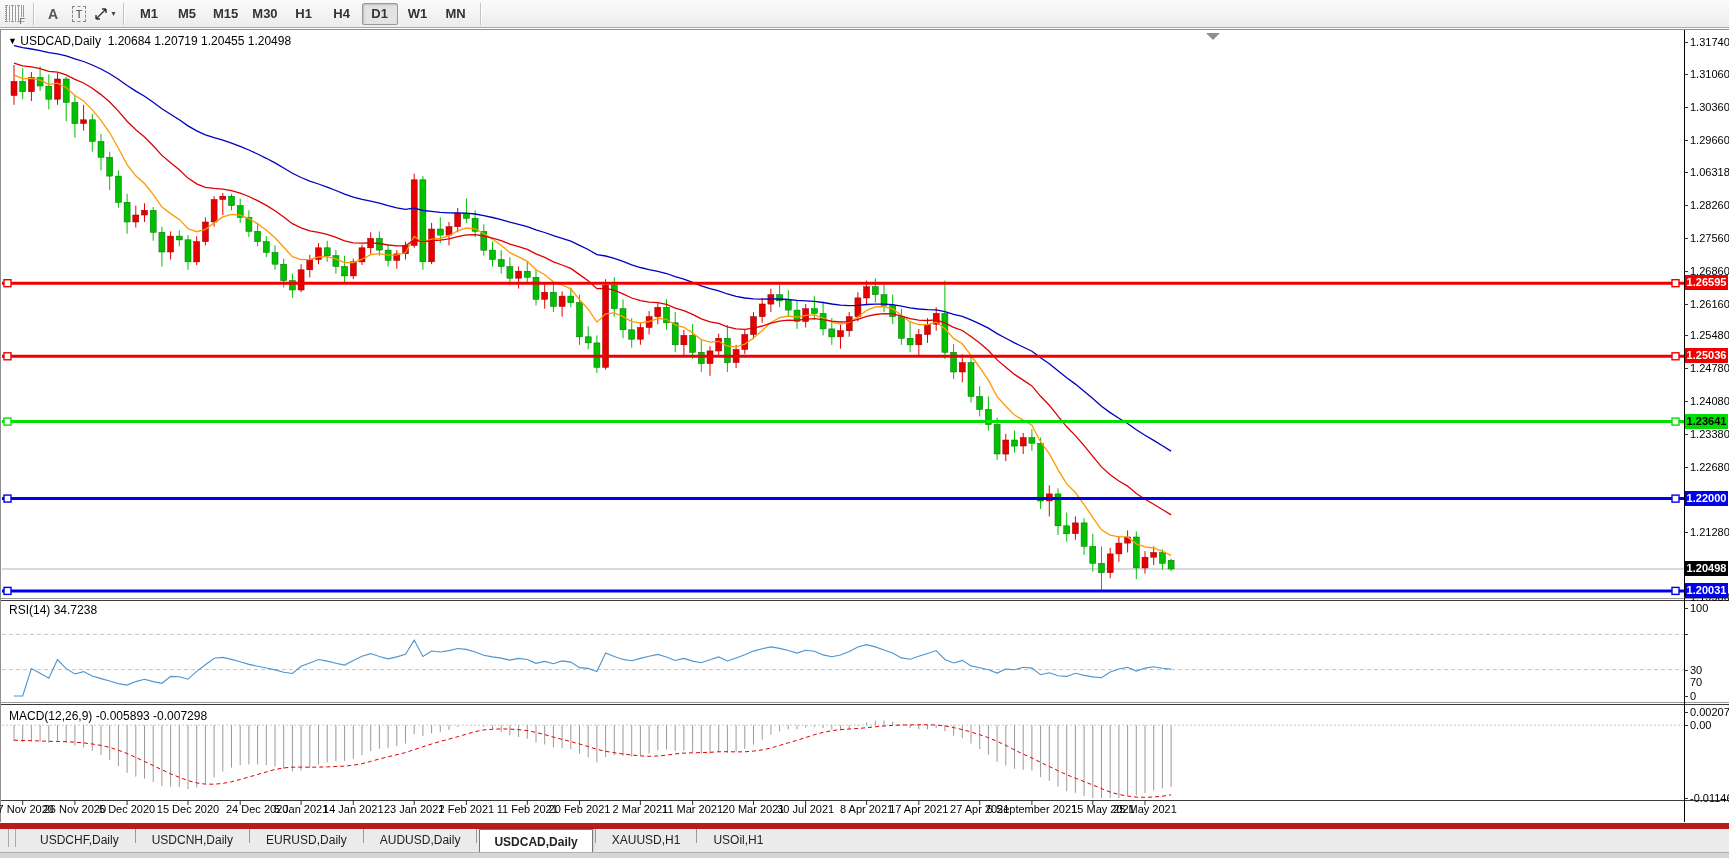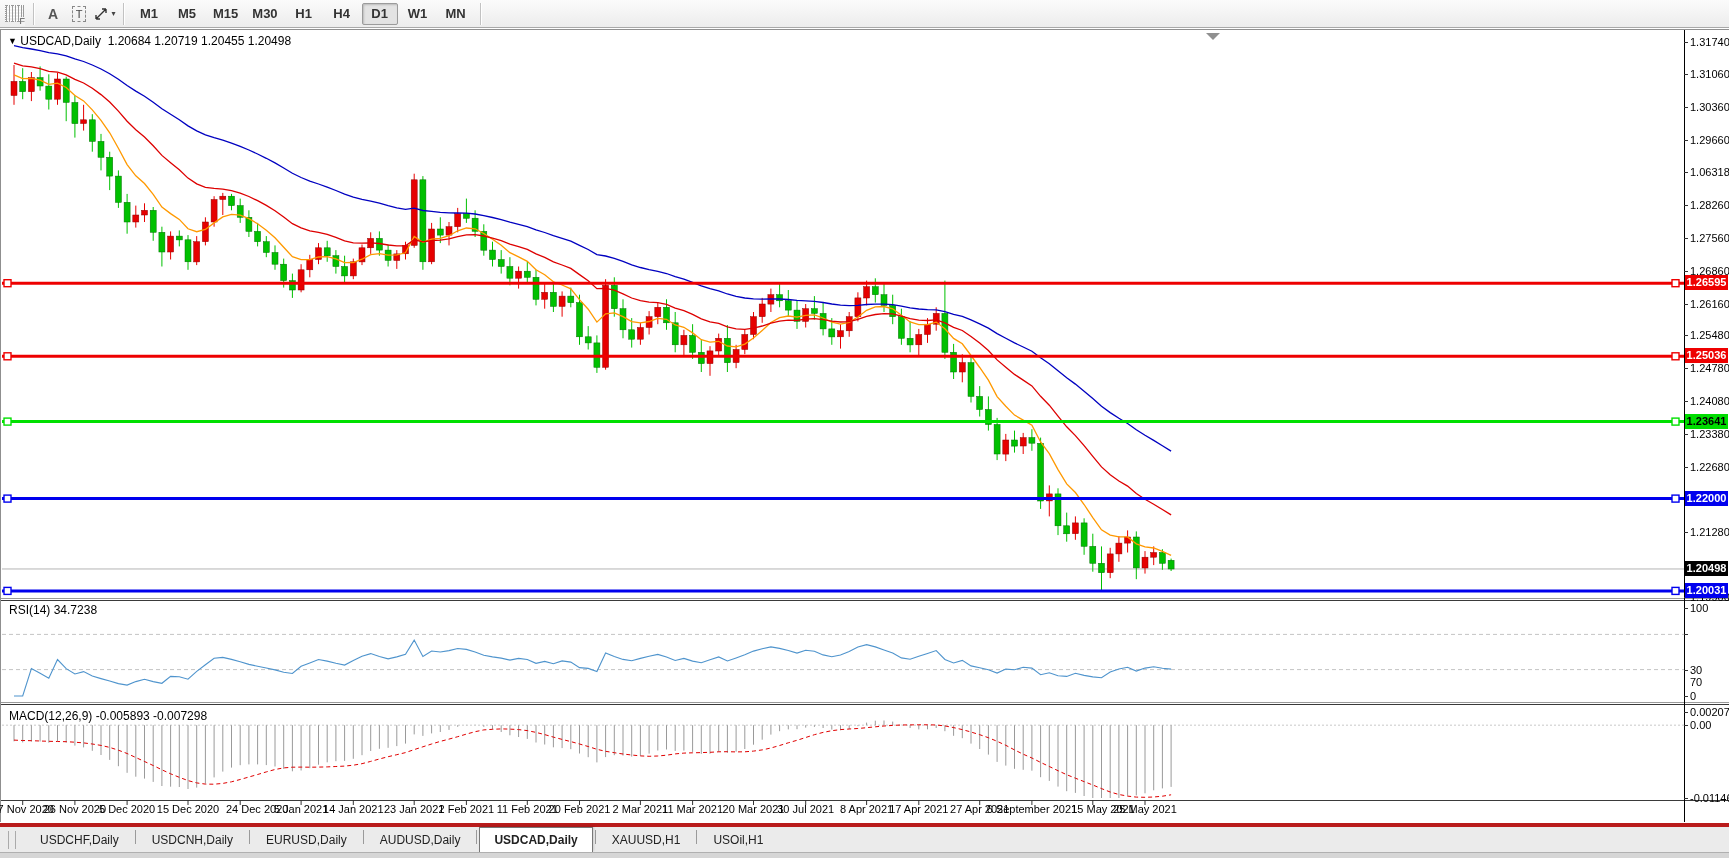--- a/index.html
+++ b/index.html
@@ -33,21 +33,21 @@
   #macd-label{top:709px;left:9px;}
   
   .ax-tick{position:absolute;left:1690px;font-size:11px;color:#000;line-height:14px;z-index:4;}
   .ax-dash{position:absolute;left:1684px;width:4px;height:1px;background:#333;z-index:4;}
   .ax-badge{position:absolute;left:1685px;width:43px;height:15px;font-size:11px;font-weight:bold;
             text-align:center;line-height:15px;z-index:6;}
   .date-label{position:absolute;top:803px;font-size:11px;color:#000;transform:translateX(-50%);
               white-space:nowrap;z-index:4;}
   
   #tabbar{position:absolute;top:823px;left:0;width:1729px;height:29px;background:#ebebeb;
-          border-top:4px solid #b91c1c;display:flex;align-items:flex-end;box-sizing:border-box;}
+          border-top:6px solid #b91c1c;display:flex;box-sizing:border-box;}
   .tab-grip{width:6px;height:18px;margin:0 10px 3px 8px;
             border-left:1px solid #aaa;border-right:1px solid #aaa;}
   .tab{font-size:12px;color:#222;padding:4px 14px 5px 14px;margin-bottom:0;position:relative;}
   .tab.active{background:#ffffff;border:1px solid #777;border-bottom:none;font-weight:bold;
               padding-top:5px;box-shadow:1px -1px 2px rgba(0,0,0,.12);}
   .tab-sep{width:1px;height:14px;background:#9a9a9a;margin:0 2px 8px 2px;}
   #bottom-strip{position:absolute;top:852px;left:0;width:1729px;height:6px;background:#d6d6d6;
                 border-top:1px solid #b0b0b0;box-sizing:border-box;}
 </style>
 </head>

